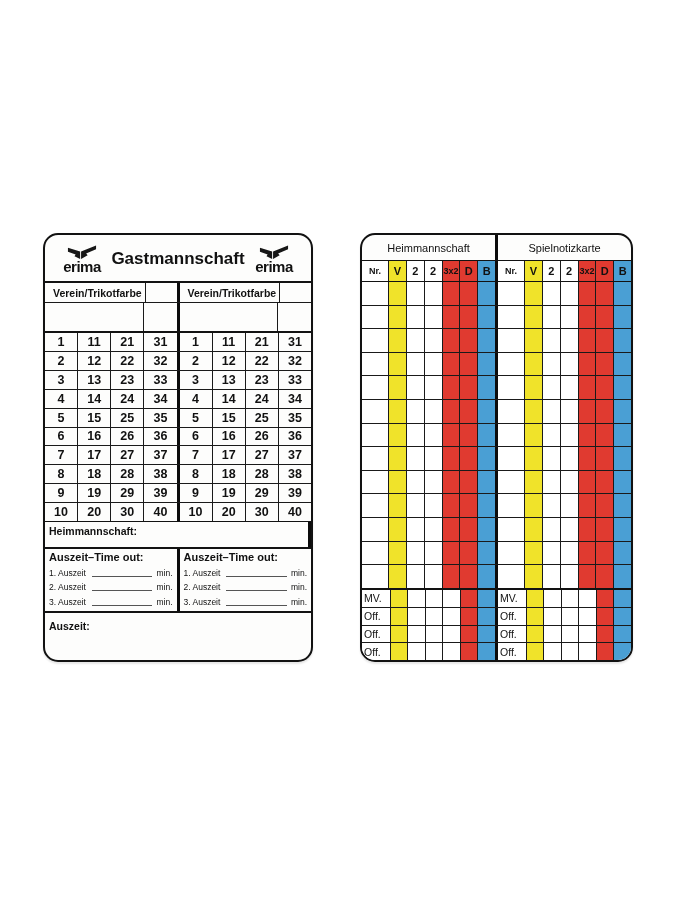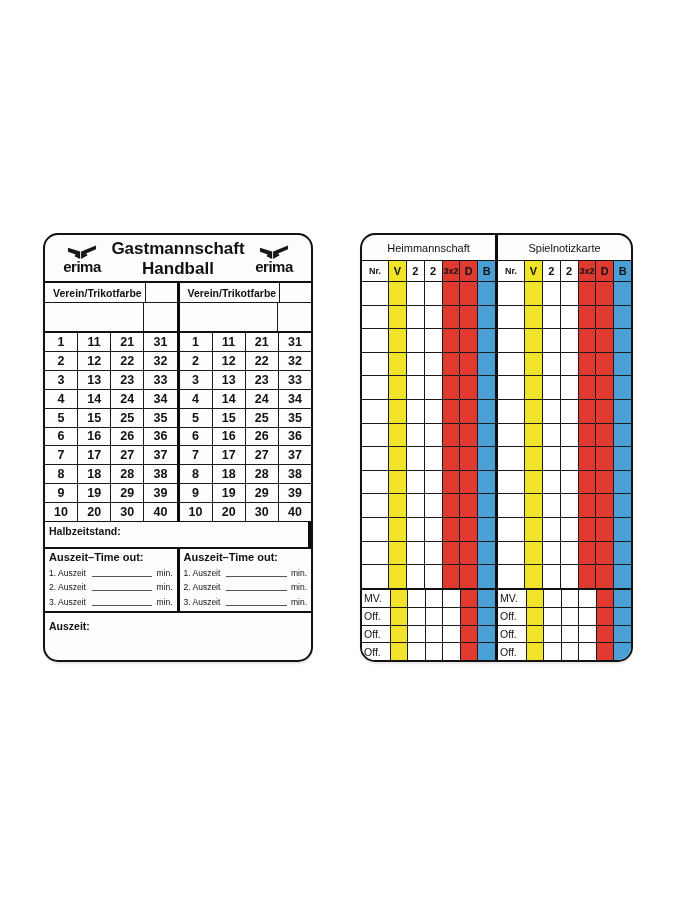--- a/index.html
+++ b/index.html
@@ -94,21 +94,20 @@
   <div class="lc-header">
     <div class="brand">
       <svg viewBox="0 0 36 16">
         <path d="M3 3 L16 7 L16 15 L10 12 L11.2 10 L3 7.2 Z" fill="#171717"></path>
         <path d="M33 0.5 L17 7 L17 15 L24 11 L22.4 9 L33 4.6 Z" fill="#171717"></path>
       </svg>
       <span class="brand-word">erima</span>
     </div>
     <div class="lc-title">
       <div>Gastmannschaft</div>
-      <div>Handball</div>
     </div>
     <div class="brand">
       <svg viewBox="0 0 36 16">
         <path d="M3 3 L16 7 L16 15 L10 12 L11.2 10 L3 7.2 Z" fill="#171717"></path>
         <path d="M33 0.5 L17 7 L17 15 L24 11 L22.4 9 L33 4.6 Z" fill="#171717"></path>
       </svg>
       <span class="brand-word">erima</span>
     </div>
   </div>
 
@@ -272,21 +271,21 @@
           <div class="lc-cell">10</div>
           <div class="lc-cell">20</div>
           <div class="lc-cell">30</div>
           <div class="lc-cell">40</div>
         </div>
       </div>
     </div>
 
   <div class="lc-score">
     <div class="half first">
-      <span class="score-label">Halbzeitstand:</span>
+      <span class="score-label">Heimmannschaft:</span>
     </div>
   </div>
 
   <div class="lc-auszeit">
     <div class="half first">
       <div class="auszeit-half" id="auszeit-home">
         <div class="auszeit-head">Auszeit–Time out:</div>
       <div class="auszeit-line">
             <div class="auszeit-label">1. Auszeit</div>
             <div class="auszeit-fill"></div>

